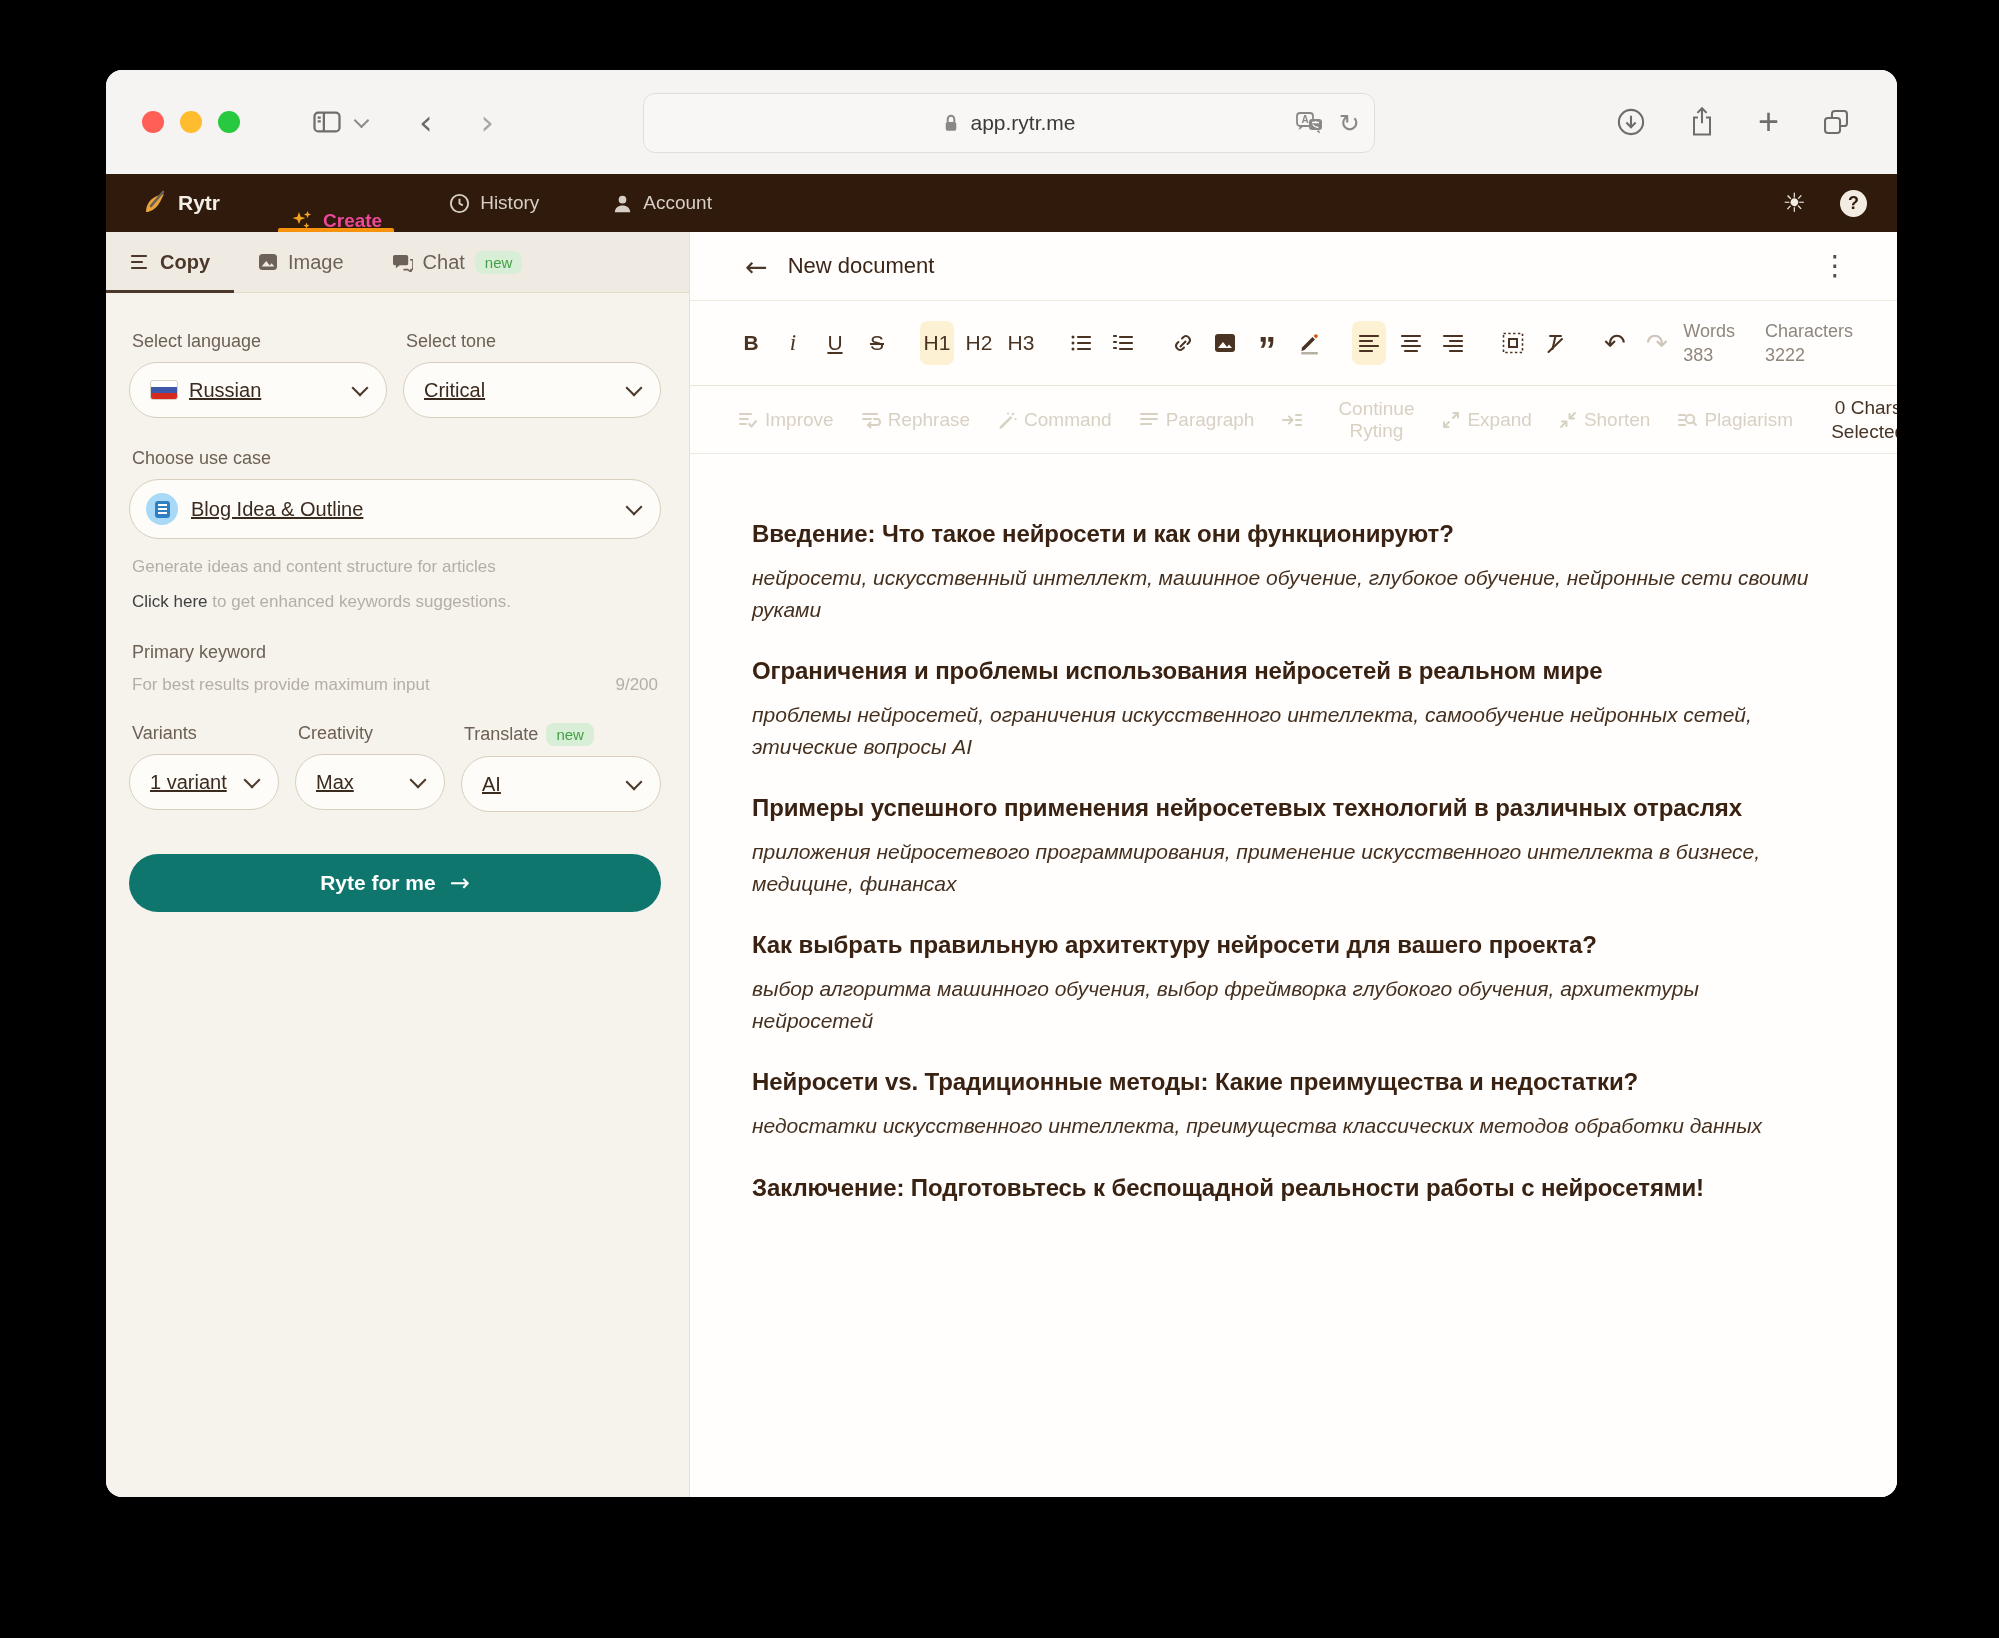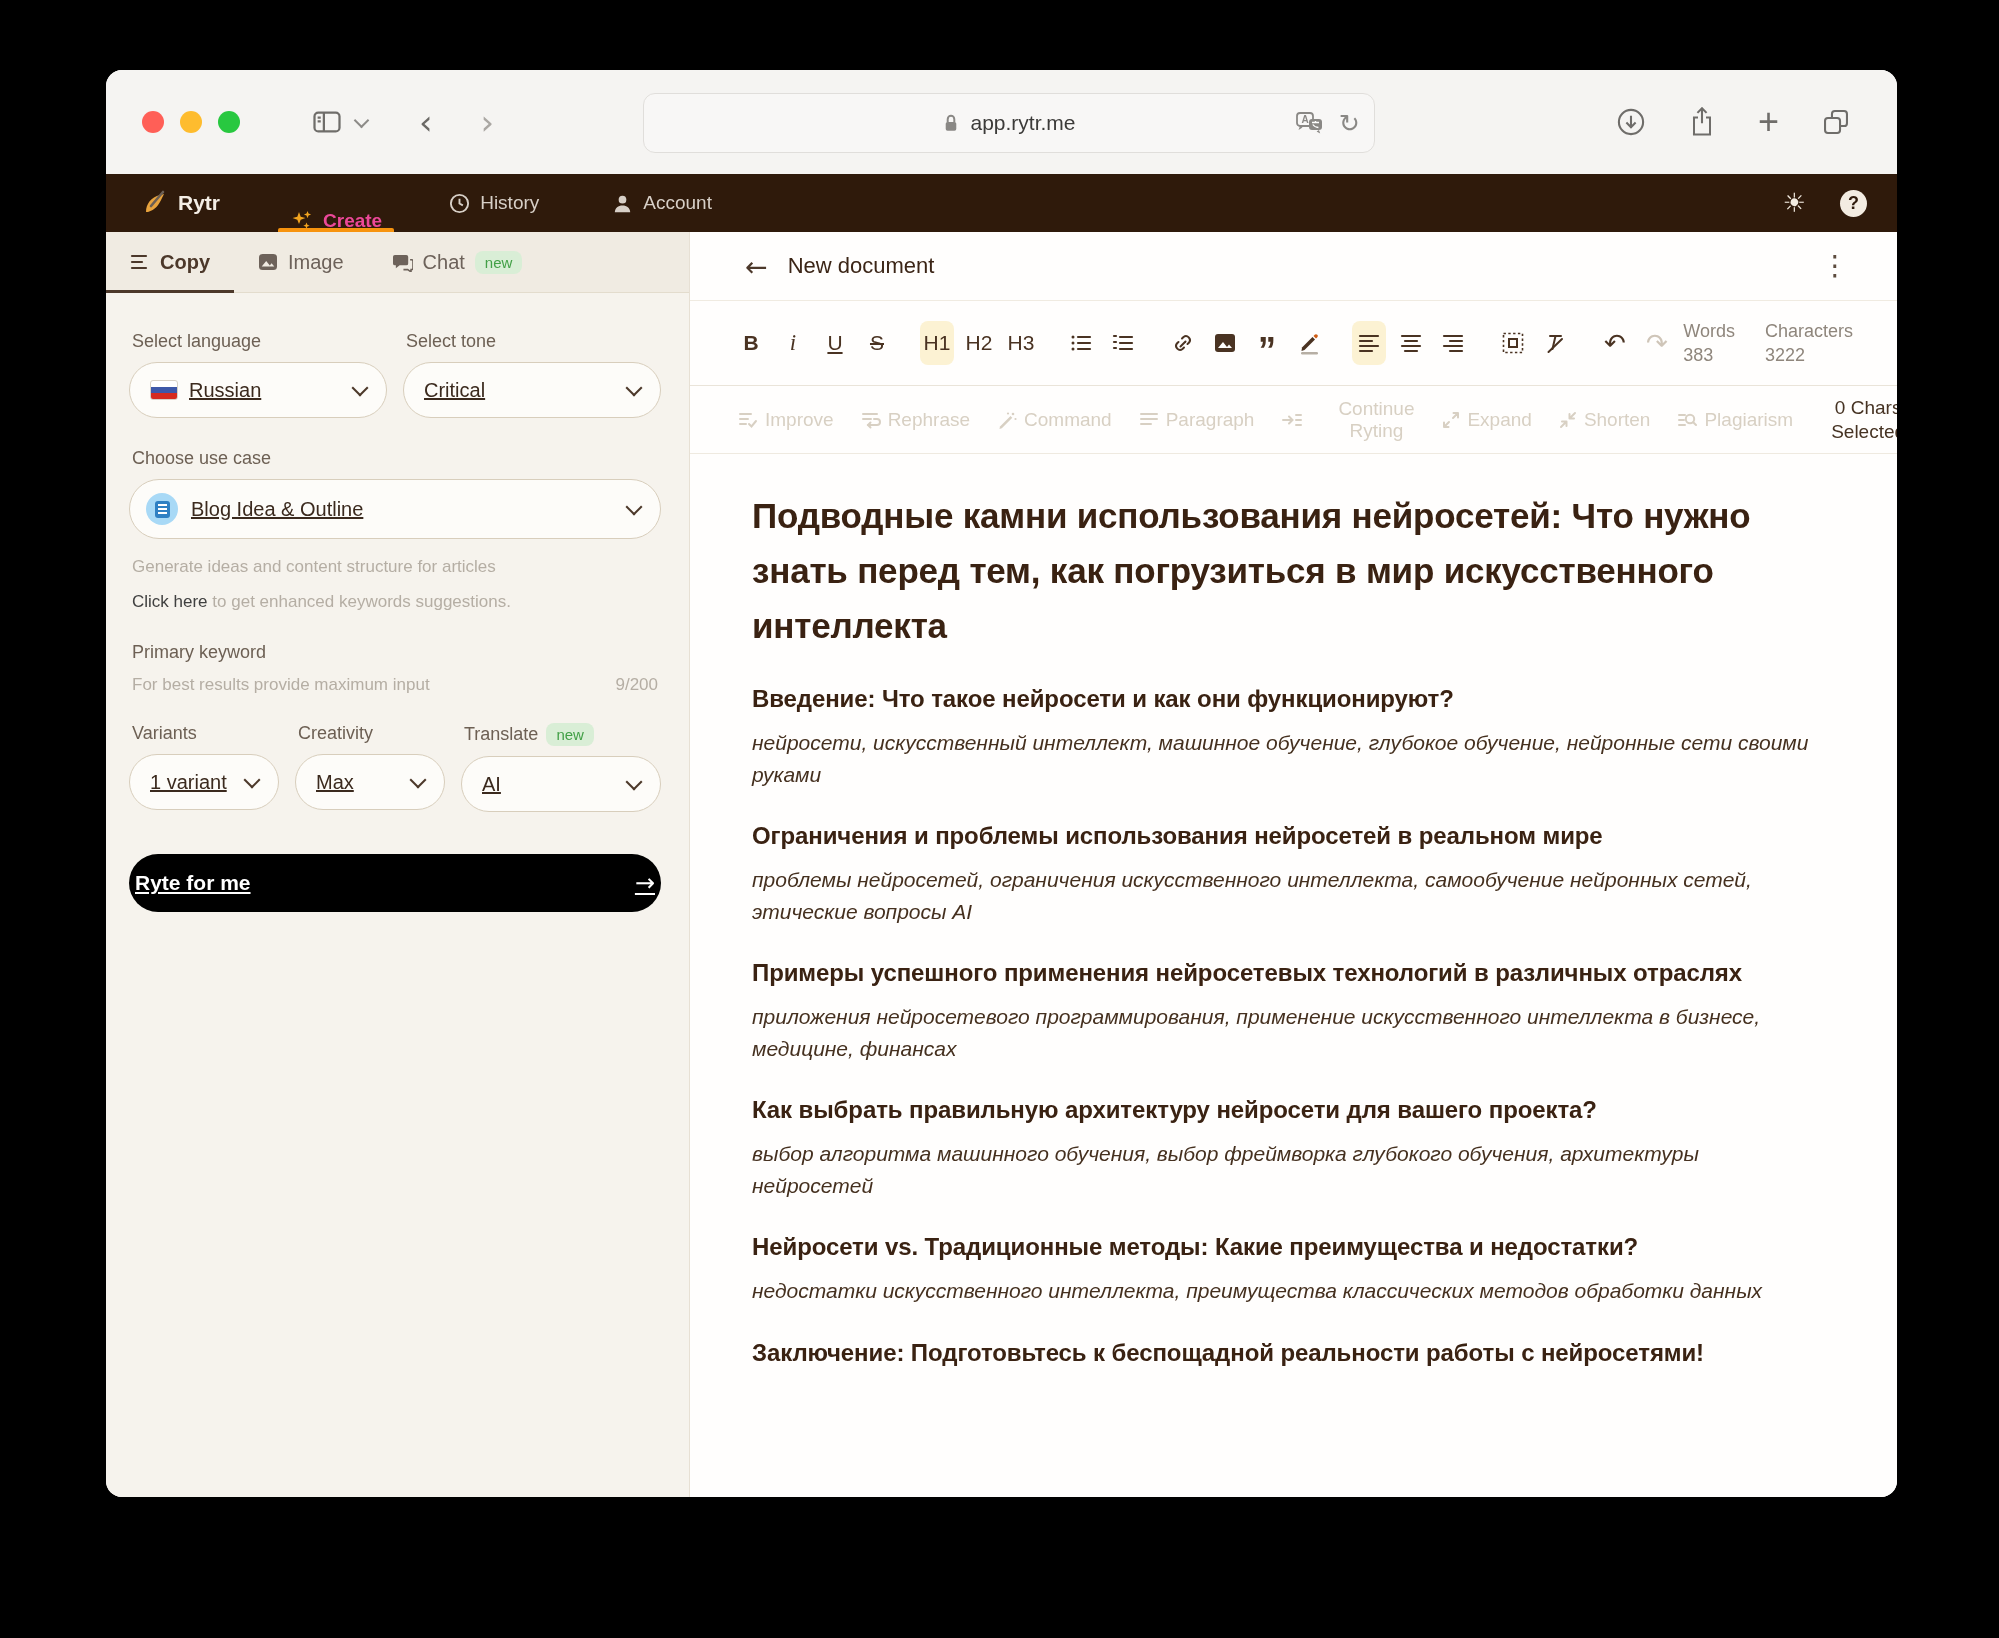--- a/index.html
+++ b/index.html
@@ -66,22 +66,22 @@
   .uc-doc i{display:block;width:9px;height:1.8px;background:#fff;}
   .helper{font-size:17px;color:#b5aea4;margin:16px 0 0 3px;line-height:1.45;}
   .helper .link{color:#404040;}
   .kw-wrap{margin-top:28px;}
   .textpill{width:100%;box-sizing:border-box;height:60px;border:1.5px solid #d8cebc;border-radius:30px;background:#fdfcf9;
         padding:0 24px;font-size:21px;color:#3b2a1e;outline:none;font-family:inherit;}
   .hintrow{display:flex;justify-content:space-between;font-size:17px;color:#b5aea4;margin:12px 3px 0 3px;}
   .triple{display:flex;gap:16px;margin-top:28px;}
   .t1{width:150px;flex:0 0 auto}.t2{width:150px;flex:0 0 auto}.t3{flex:1;min-width:0}
   .lblrow{display:flex;align-items:center;gap:8px;margin:0 0 10px 3px;font-size:18px;color:#6d6054;}
-  .cta{margin-top:42px;width:100%;height:58px;border:none;border-radius:29px;background:#000000;color:#fff;
-       font-size:21px;font-weight:bold;display:flex;align-items:center;justify-content:space-between;gap:14px;font-family:inherit;text-decoration:underline;}
+  .cta{margin-top:42px;width:100%;height:58px;border:none;border-radius:29px;background:#0f766e;color:#fff;
+       font-size:21px;font-weight:bold;display:flex;align-items:center;justify-content:center;gap:14px;font-family:inherit;}
   .cta .arr{font-size:24px;font-weight:normal;font-family:"DejaVu Sans",sans-serif;}
 
   
   .docrow{height:68px;display:flex;align-items:center;padding:0 48px 0 55px;border-bottom:1px solid #f0ebe1;flex:0 0 auto;}
   .backg{font-size:27px;color:#4c382a;font-family:"DejaVu Sans",sans-serif;line-height:1;}
   .doctitle-sm{font-size:22px;font-weight:normal;color:#3b2516;margin-left:20px;}
   .kebab{margin-left:auto;font-size:28px;color:#5d4c3e;line-height:1;font-family:"DejaVu Sans",sans-serif;}
 
   .fmtbar{height:84px;display:flex;align-items:center;padding:0 44px 0 44px;border-bottom:1px solid #eae4d9;
           color:#4a3322;flex:0 0 auto;}
@@ -533,21 +533,20 @@
                 <line x1="2" y1="14" x2="8" y2="14"></line>
               <circle cx="13" cy="8" r="4.2"></circle>
                 <line x1="16.2" y1="11.2" x2="19" y2="14"></line>
             </svg>
             <span>Plagiarism</span>
           </span>
           <span class="selection">0 Chars Selected</span>
         </div>
 
         <div class="docarea">
-          <h1 class="doc-h1">Подводные камни использования нейросетей: Что нужно знать перед тем, как погрузиться в мир искусственного интеллекта</h1>
 
           <h2 class="sec-h">Введение: Что такое нейросети и как они функционируют?</h2>
           <p class="sec-kw">нейросети, искусственный интеллект, машинное обучение, глубокое обучение, нейронные сети своими руками</p>
 
           <h2 class="sec-h">Ограничения и проблемы использования нейросетей в реальном мире</h2>
           <p class="sec-kw">проблемы нейросетей, ограничения искусственного интеллекта, самообучение нейронных сетей, этические вопросы AI</p>
 
           <h2 class="sec-h">Примеры успешного применения нейросетевых технологий в различных отраслях</h2>
           <p class="sec-kw">приложения нейросетевого программирования, применение искусственного интеллекта в бизнесе, медицине, финансах</p>
 

